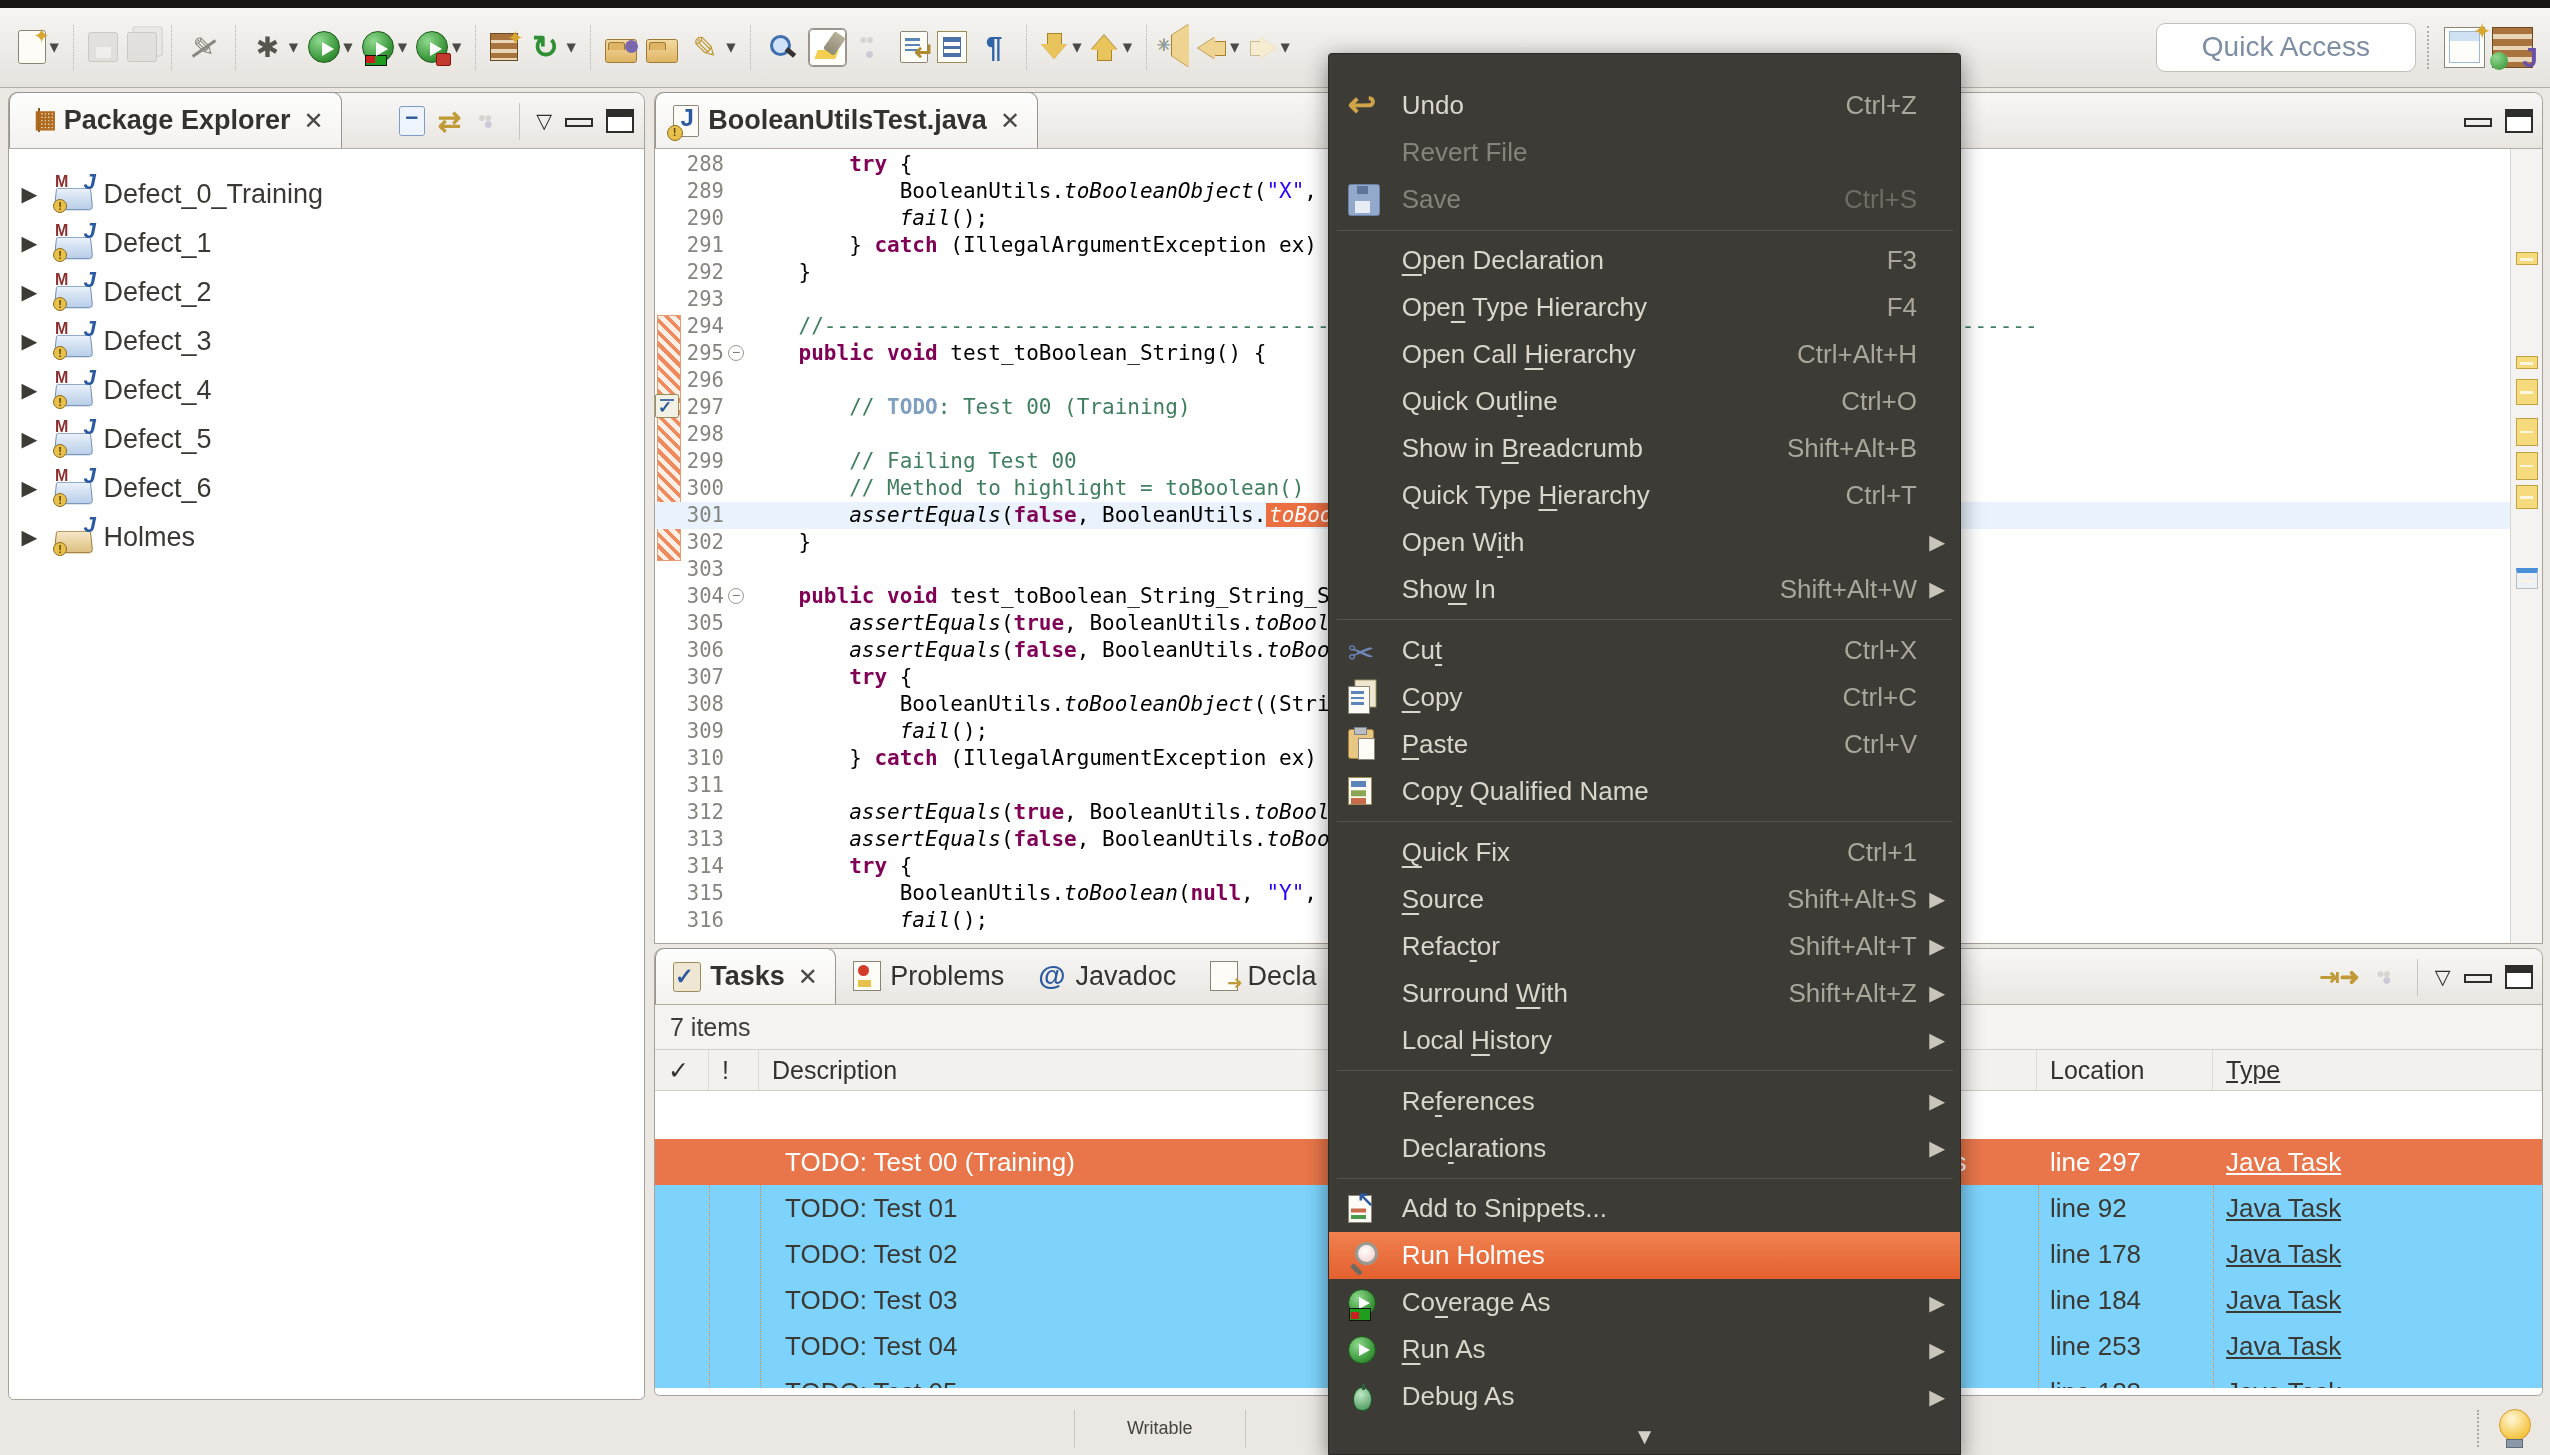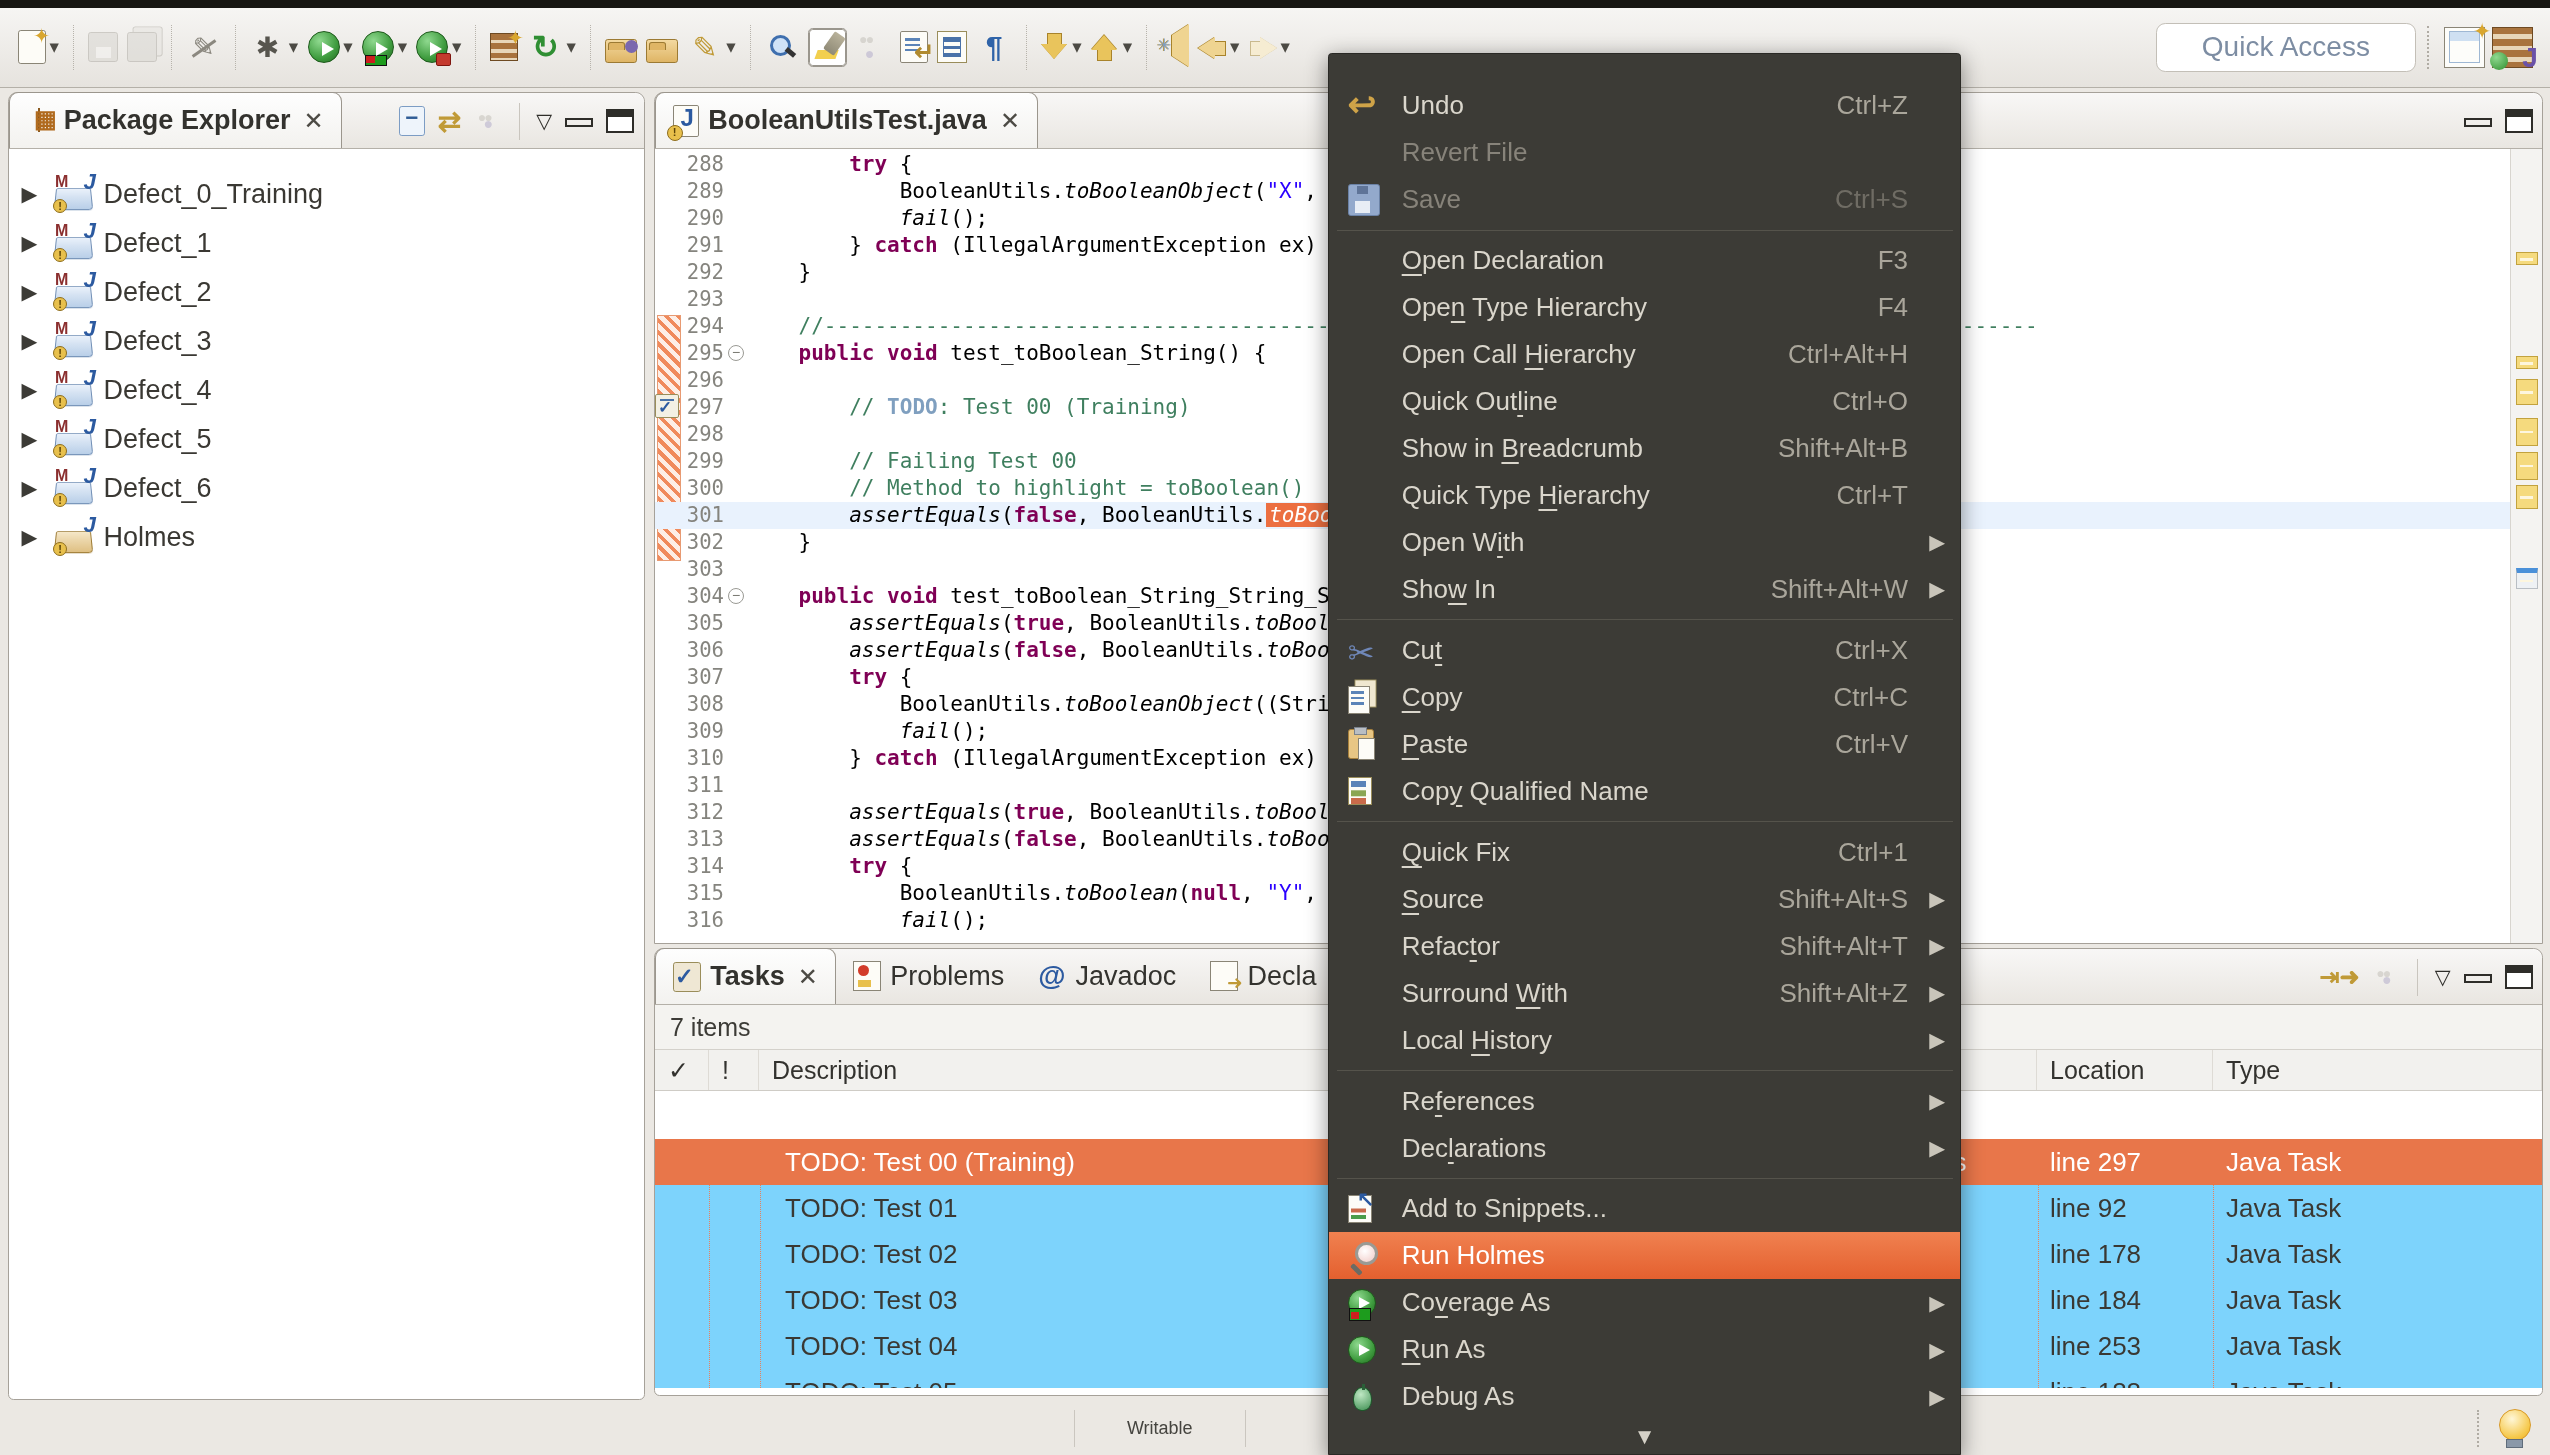--- a/index.html
+++ b/index.html
@@ -147,21 +147,21 @@
   .tt-problems::before { content:""; position:absolute; left:3.7px; top:2.8px; width:11.2px; height:11.2px; border-radius:50%; background:#d23c2a; }
   .tt-problems::after { content:""; position:absolute; left:3.7px; bottom:2.8px; width:13px; height:7.5px; background:#e8c04c; }
   .tt-javadoc { color:#2c5aa0; font-size:28px; font-weight:bold; line-height:30px; }
   .tt-decl { background:#fdfcf7; border:1.9px solid #8a8576; }
   .tt-decl::after { content:"➜"; position:absolute; right:-5.6px; bottom:-3.7px; color:#c09a37; font-size:18.7px; }
   #items-row { height:45px; background:#f4f3f0; border-bottom:0.9px solid #d4d1cb; display:flex; align-items:center; padding-left:15px; font-size:25px; color:#3c3b36; }
   #task-table { position:absolute; left:0; top:101px; right:0; bottom:7.5px; overflow:hidden; }
   #t-header { display:flex; height:41px; background:#f2f1ee; border-bottom:0.9px solid #cfccc6; font-size:25px; color:#33322e; align-items:center; }
   .th { padding-left:13px; border-right:0.9px solid #dedbd5; height:100%; display:flex; align-items:center; }
   .tc0 { width:54px; flex:none; } .tc1 { width:50px; flex:none; } .tc2 { width:1105px; flex:none; }
-  .tc3 { width:173px; flex:none; } .tc4 { width:176px; flex:none; } .tc5 { flex:1; }
+  .tc3 { width:173px; flex:none; } .tc4 { width:176px; flex:none; } .tc5 { flex:1;text-decoration:underline; }
   #t-rows { position:relative; }
   .t-row { display:flex; height:46px; align-items:center; font-size:26px; color:#3a3833; background:#7dd3fc; }
   .t-row .td { padding-left:13px; height:100%; display:flex; align-items:center; overflow:hidden; white-space:nowrap; }
   .t-row .td.desc { padding-left:26px; }
   .t-row.sel { background:#e8764a; color:#fff;margin-top:48px; }
   .focus-line { position:absolute; top:46px; bottom:-206px; width:0; border-left:1.9px dotted #e8805a; }
 
   
   #status-bar { position:absolute; left:0; top:1401px; width:2550px; height:54px; background:#ebe8e3; display:flex; align-items:center; }
   .sb-sep { width:0.9px; height:37px; background:#cac6bf; }
@@ -175,21 +175,21 @@
   #context-menu { position:absolute; left:1328px; top:53px; width:633px; height:1402px; background:#3c3b36;
       border:0.9px solid #2a2925; border-radius:3.7px 3.7px 0 0; z-index:50; padding-top:28px; overflow:hidden;
       box-shadow:0 5.6px 22.4px rgba(0,0,0,.45); }
   .m-item { display:flex; align-items:center; height:47px; padding:0 15px 0 18.7px; font-size:26px; color:#dad6cc; }
   .m-item.sel { background:linear-gradient(#f08150,#e4602f); color:#fff; }
   .m-item.dis { color:#87837a; }
   .m-item.dis .m-short { color:#6f6c64; }
   .m-ico { width:54px; flex:none; display:flex; align-items:center; }
   .m-label { flex:1; white-space:nowrap; }
   .m-label u { text-decoration:underline; text-underline-offset:4.7px; }
-  .m-short { color:#aaa69b; margin-right:13px; white-space:nowrap; }
+  .m-short { color:#aaa69b; margin-right:4px; white-space:nowrap; }
   .m-item.sel .m-short { color:#f4d9c9; }
   .m-sub { width:24px; color:#c9c5ba; font-size:20.6px; text-align:right; }
   .m-sep { height:0.9px; background:#55534b; margin:6.5px 7.5px; }
   #menu-scroll { position:absolute; bottom:3.7px; left:0; right:0; text-align:center; color:#d5d1c7; font-size:22.4px; }
   
   .mi { width:32px; height:32px; position:relative; display:inline-block; }
   .mi-undo { color:#cfa348; font-size:34px; font-weight:bold; line-height:28px; }
   .mi-floppy { background:#93a9cc; border:1.9px solid #6b82a6; border-radius:2.8px; }
   .mi-floppy::after { content:""; position:absolute; left:6.5px; bottom:1.9px; width:15px; height:11.2px; background:#e8edf5; }
   .mi-floppy::before { content:""; position:absolute; left:8.4px; top:1.9px; width:11.2px; height:7.5px; background:#5f7498; }

